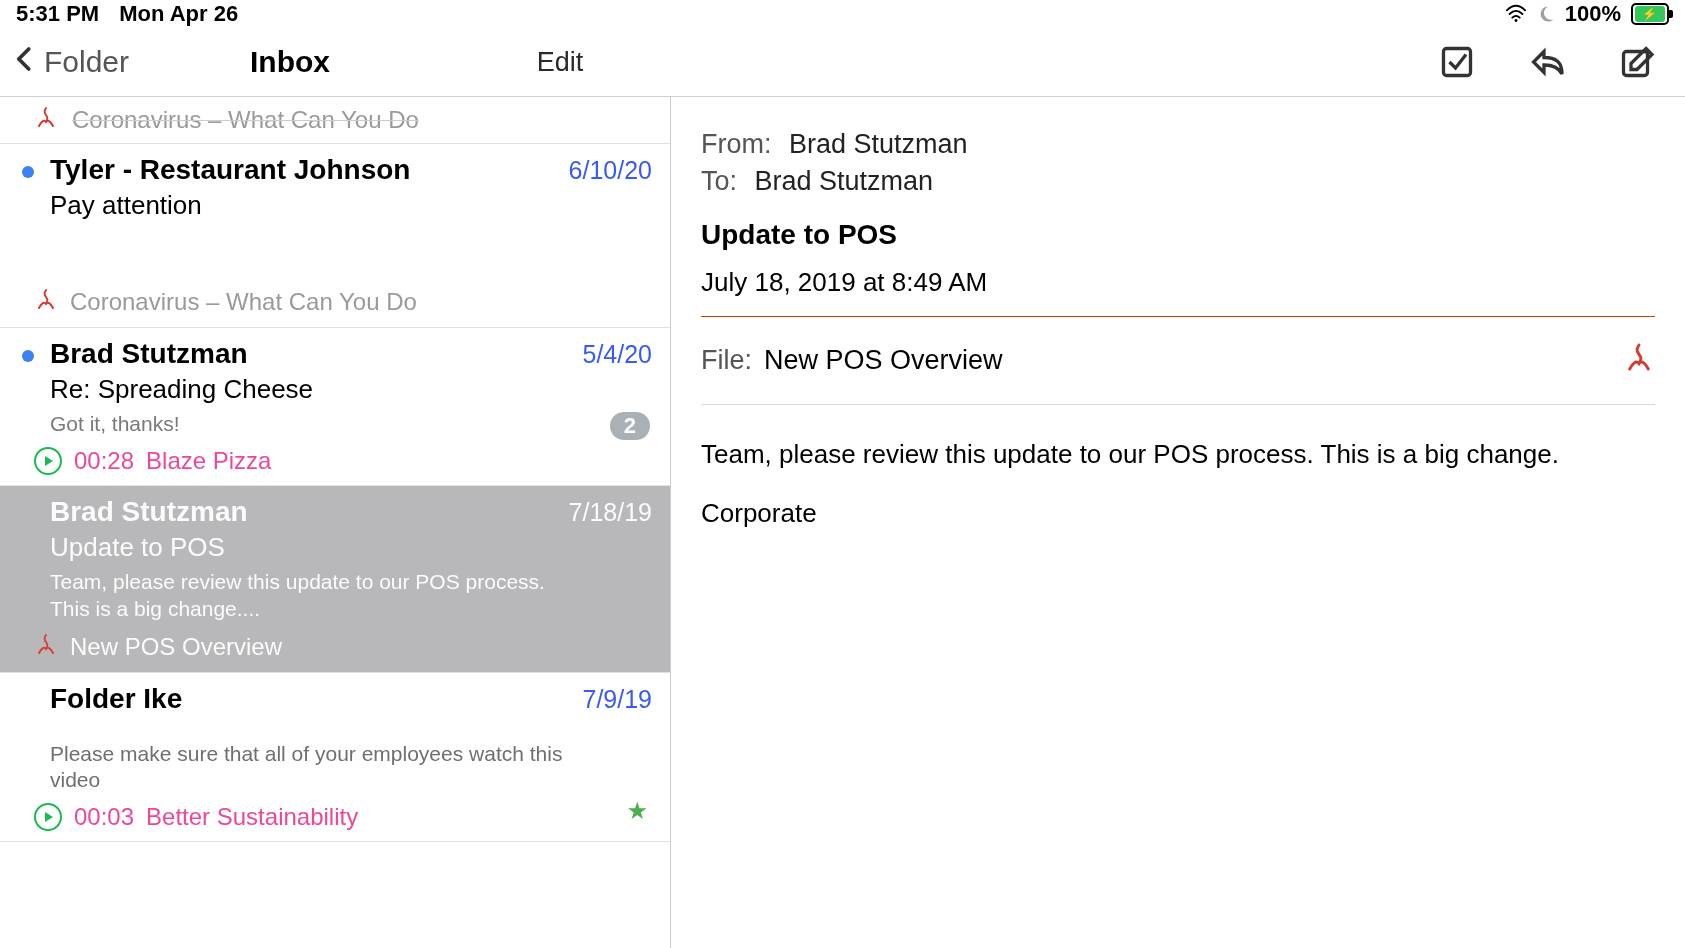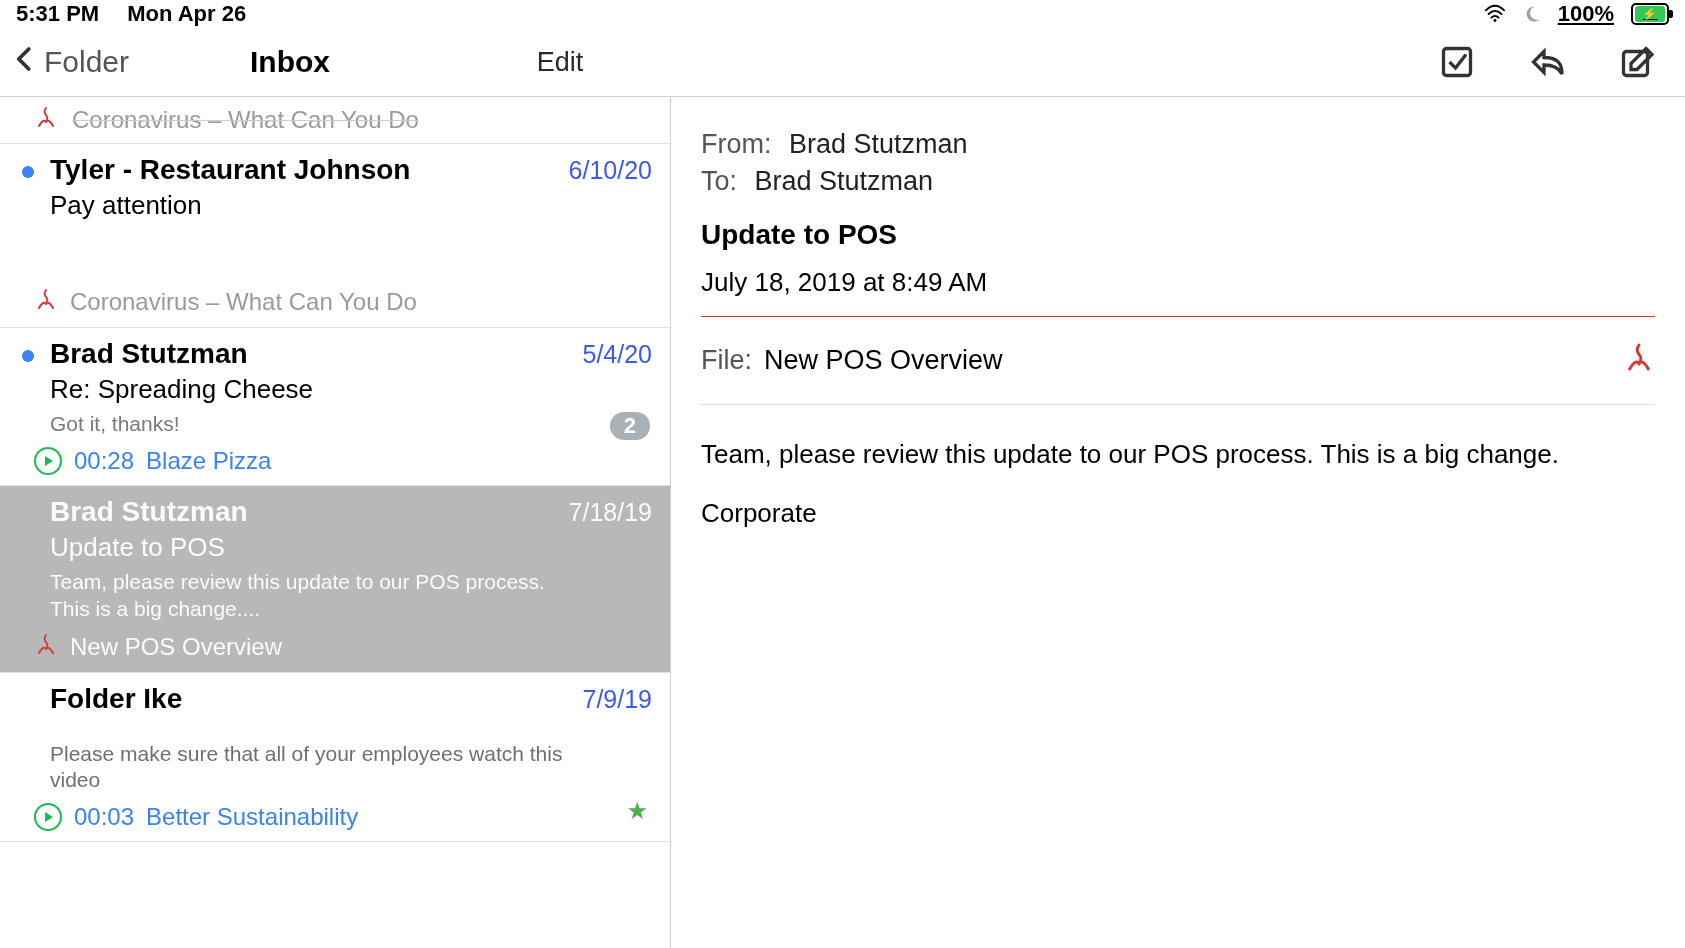--- a/index.html
+++ b/index.html
@@ -16,22 +16,22 @@
   .status-bar {
     display: flex;
     align-items: center;
     height: 28px;
     font-size: 22px;
     font-weight: 600;
     color: #000;
     padding: 0 16px;
     gap: 14px;
   }
-  .status-bar .left { display:flex; gap:28px; }
-  .status-bar .right { margin-left:auto; display:flex; align-items:center; gap:17px;text-decoration:underline; }
+  .status-bar .left { display:flex; gap:20px; }
+  .status-bar .right { margin-left:auto; display:flex; align-items:center; gap:10px; }
   .status-bar .icon-slot { display:inline-flex; align-items:center; }
   .battery {
     display:inline-flex; align-items:center;
     border:2px solid #000; border-radius:5px; padding:1px 2px;
     height:16px; width:30px; position:relative;
   }
   .battery::after{
     content:""; position:absolute; right:-6px; top:50%; transform:translateY(-50%);
     width:4px; height:8px; background:#000; border-radius:0 2px 2px 0;
   }
@@ -92,21 +92,21 @@
   .subject { font-size:26px; margin-top:4px; color:#000; }
   .preview { font-size:21px; color:#7a7a7a; margin-top:6px; line-height:1.25; max-width:540px;}
   .item.selected .preview{ max-width:540px; }
   .count-badge {
     position:absolute; right:20px; top:84px;
     background:#aab1b6; color:#fff; font-size:22px; font-weight:600;
     border-radius:14px; padding:0 14px; height:28px; line-height:28px;
   }
   .attach {
     display:flex; align-items:center; gap:12px;
-    margin-top:10px; color:#3b82f6; font-size:24px;
+    margin-top:10px; color:#ec4899; font-size:24px;
     margin-left:-16px;
   }
   .attach.greyline { color:#9a9a9a; }
   .pdf-icon { color:#d63b33; font-size:24px; }
   .play-icon {
     width:24px; height:24px; border:2.5px solid #1db954; border-radius:50%;
     display:inline-flex; align-items:center; justify-content:center;
   }
   .play-icon::before{
     content:""; display:block; width:0; height:0;

